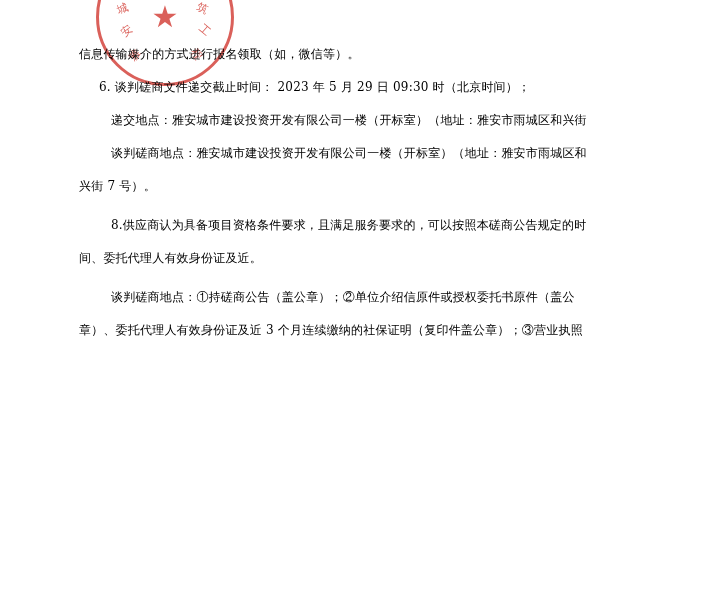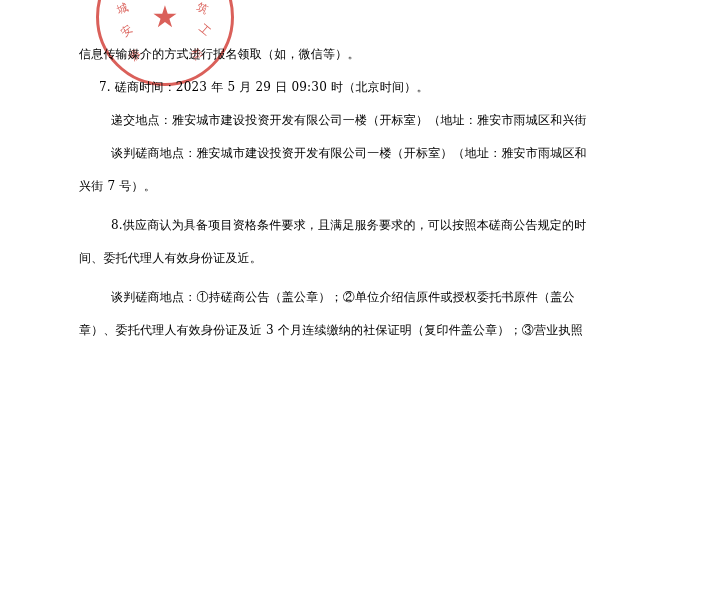--- a/index.html
+++ b/index.html
@@ -85,22 +85,22 @@
       <span style="left:100px; top:72px; transform:rotate(40deg);">工</span>
       <span style="left:92px; top:96px; transform:rotate(56deg);">程</span>
     </div>
     <div class="star">★</div>
   </div>
 
   <div id="content">
 
     <p class="noindent">信息传输媒介的方式进行报名领取（如，微信等）。</p>
 
+    <p class="indent1">6.  谈判磋商文件递交截止时间：  2023 年 5 月 29 日 09:30 时（北京时间）；</p>
 
-    <p class="indent1">7.  磋商时间：2023 年 5 月 29 日 09:30 时（北京时间）。</p>
 
 
     <p class="indent2"><span class="b">递交地点：</span><span>雅安城市建设投资开发有限公司一楼（开标室）（地址：雅安市雨城区和兴街</span></p>
 
 
     <p class="indent2"><span class="b">谈判磋商地点：</span><span>雅安城市建设投资开发有限公司一楼（开标室）（地址：雅安市雨城区和</span></p>
 
     <p class="noindent">兴街 7 号）。</p>
 
     <div class="gap"></div>

